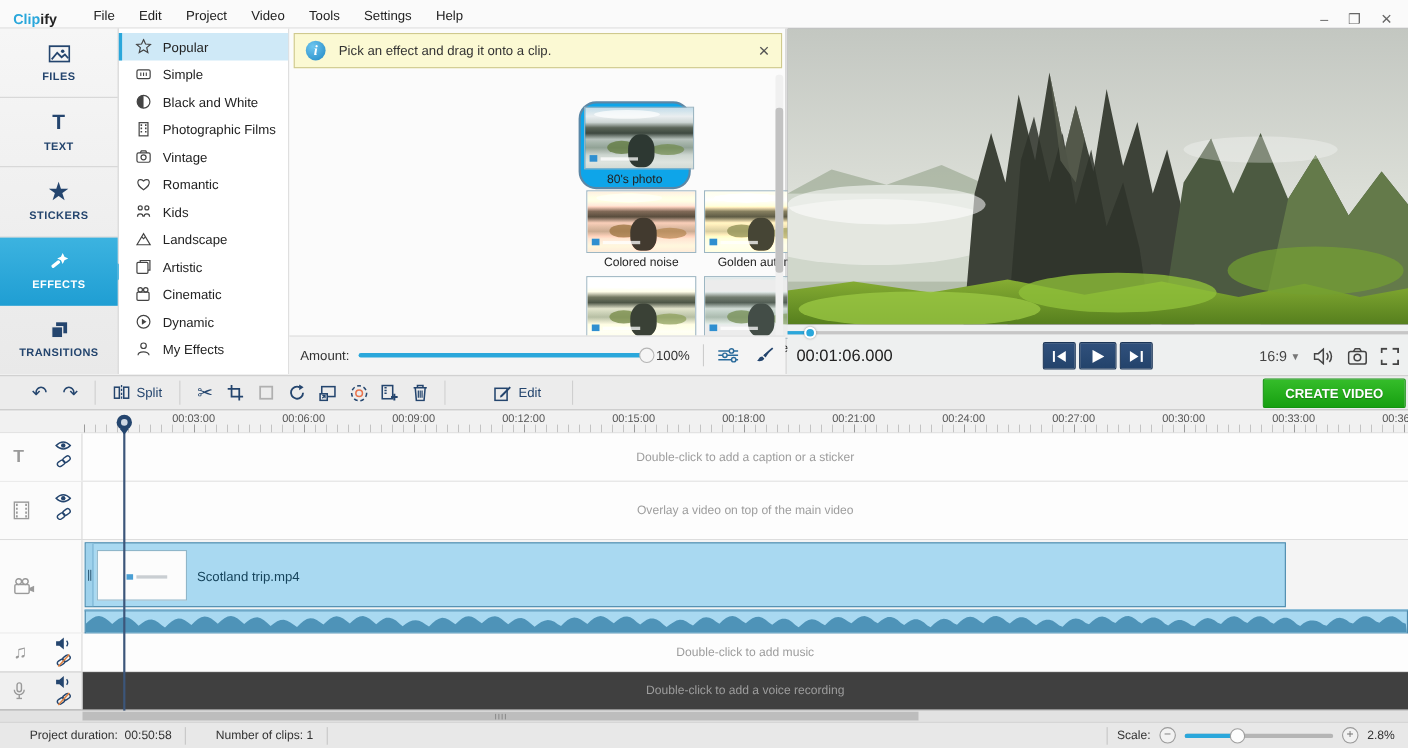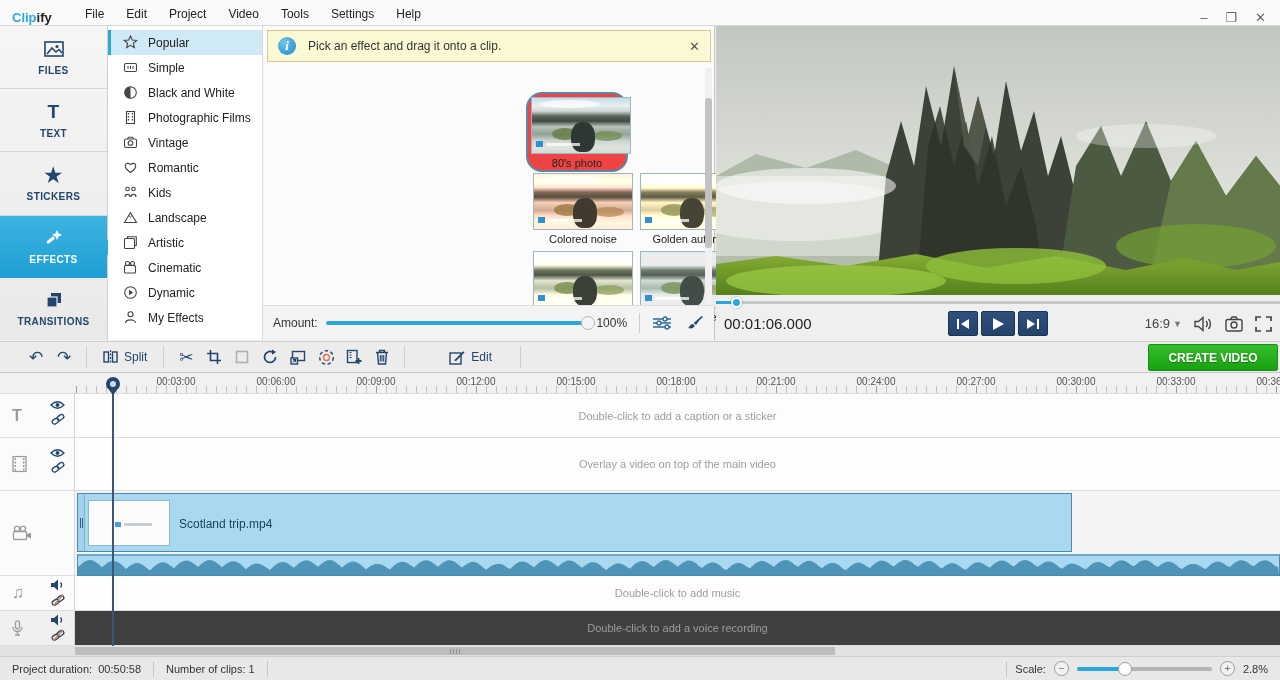--- a/index.html
+++ b/index.html
@@ -39,21 +39,21 @@
   #fxpanel { position:absolute; left:263px; top:26px; width:452px; height:314px; background:#fbfbfb; border-right:1px solid #c4c4c4; }
   #fx-hintbar { position:absolute; left:4px; top:4px; width:444px; height:32px; background:#fbf9d3; border:1px solid #cfc98e;
     display:flex; align-items:center; gap:12px; padding:0 10px; }
   #fx-info-icon { width:18px; height:18px; border-radius:50%; background:radial-gradient(circle at 35% 30%,#6ec6ef,#1f87c4);
     color:#fff; font-weight:bold; font-style:italic; font-family:"Liberation Serif",serif; font-size:13px;
     display:flex; align-items:center; justify-content:center; flex:0 0 18px; }
   #fx-hint-close { margin-left:auto; color:#555; font-size:13px; cursor:pointer; }
   .fx-item { position:absolute; width:100px; cursor:pointer; }
   .fx-thumb { width:100px; height:57px; position:relative; overflow:hidden; border:1px solid #9db6c2; }
   .fx-label { margin-top:3px; text-align:center; font-size:11px; color:#222; white-space:nowrap; }
-  .fx-item.selected { border:2px solid #5b87a6; border-radius:16px; background:#ef4444; padding:3px 3px 1px 3px; width:102px; }
+  .fx-item.selected { border:2px solid #5b87a6; border-radius:16px; background:#0ea5e9; padding:3px 3px 1px 3px; width:102px; }
   .fx-item.selected .fx-thumb { margin:0 auto; }
   
   .scene { position:absolute; inset:0;
     background:linear-gradient(180deg,#bfdeed 0%,#e9eef0 14%,#cdd7d6 24%,#5a6657 33%,#3c4a3f 42%,#b5c2ba 52%,#a3b5a9 58%,#8fa394 66%,#ccd6cf 78%,#dde4de 90%,#d2dbd4 100%); }
   .scene .person { position:absolute; left:39px; top:24px; width:24px; height:30px; background:#2c3831; border-radius:45% 45% 40% 40%; }
   .scene .green1 { position:absolute; left:20px; top:30px; width:26px; height:12px; background:#5f7d3a; border-radius:50%; opacity:.8; }
   .scene .green2 { position:absolute; left:60px; top:33px; width:30px; height:10px; background:#6c8a42; border-radius:50%; opacity:.7; }
   .scene .cloud { position:absolute; left:8px; top:2px; width:60px; height:8px; background:#fff; border-radius:50%; opacity:.7; }
   .wm { position:absolute; left:4px; bottom:6px; width:60px; height:6px; display:flex; align-items:center; gap:3px; }
   .wm .sq { width:7px; height:6px; background:#2f8fd0; }
@@ -124,21 +124,21 @@
   .track-hint { position:absolute; left:75px; right:0; top:0; bottom:0; display:flex; align-items:center; justify-content:center;
     color:#9d9d9d; font-size:11px; }
   #track-title    { top:20px;  height:44px; background:#fdfdfd; }
   #track-overlay  { top:64px;  height:53px; background:#fdfdfd; }
   #track-video    { top:117px; height:85px; background:#f4f4f4; }
   #track-music    { top:202px; height:35px; background:#fdfdfd; }
   #track-voice    { top:237px; height:35px; background:#404040; }
   .gray-glyph { font-size:17px; color:#9a9a9a; }
 
   
-  #clip { position:absolute; left:77px; top:2px; width:995px; height:59px; background:#a9d9f1; border:1px solid #4d89ab; }
+  #clip { position:absolute; left:77px; top:2px; width:1092px; height:59px; background:#a9d9f1; border:1px solid #4d89ab; }
   #clip-grip { position:absolute; left:0; top:0; bottom:0; width:7px; background:#9fd2ec; border-right:1px solid #7ab4d2;
     display:flex; align-items:center; justify-content:center; gap:1px; }
   #clip-grip i { display:block; width:1px; height:10px; background:#33607c; }
   #clip-thumb { position:absolute; left:10px; top:6px; width:82px; height:46px; background:#fcfcfc; border:1px solid #8fb6c9; }
   #clip-thumb .dot { position:absolute; left:26px; top:21px; width:6px; height:5px; background:#4a9fd4; }
   #clip-thumb .line { position:absolute; left:35px; top:22px; width:28px; height:3px; background:#c9ced2; }
   #clip-name { position:absolute; left:101px; top:23px; font-size:12px; color:#16445c; }
   #audio-band { position:absolute; left:77px; top:63px; width:1203px; height:22px; background:#a9d9f1; border:1px solid #4d89ab; border-top:2px solid #6fa9c8; }
   #audio-band svg { position:absolute; left:0; bottom:0; }
 
@@ -149,21 +149,21 @@
   #playhead-line { position:absolute; left:112px; top:14px; width:2px; height:258px; background:#3c567a; z-index:5; }
 
   
   #tl-scroll { position:absolute; left:0; top:272px; width:1280px; height:10px; background:#e2e2e2; }
   #tl-scroll-thumb { position:absolute; left:75px; top:1px; width:760px; height:8px; background:#bdbdbd; display:flex; align-items:center; justify-content:center; gap:2px; }
   #tl-scroll-thumb i { width:1px; height:5px; background:#8e8e8e; display:block; }
 
   
   #statusbar { position:absolute; left:0; top:656px; width:1280px; height:24px; background:#e8e8e8; border-top:1px solid #cfcfcf;
     display:flex; align-items:center; font-size:11px; color:#333; }
-  .sb-item { padding:0 12px; white-space:nowrap; }
+  .sb-item { padding:0 12px; white-space:nowrap;margin-left:15px; }
   .sb-sep { width:1px; height:16px; background:#c6c6c6; }
   #sb-right { margin-left:auto; display:flex; align-items:center; gap:8px; padding-right:12px; }
   .scale-btn { width:15px; height:15px; border:1px solid #9a9a9a; border-radius:50%; color:#777; font-size:11px; line-height:13px;
     text-align:center; background:#f2f2f2; cursor:pointer; }
   #scale-track { position:relative; width:135px; height:4px; background:#b5b5b5; border-radius:2px; }
   #scale-fill { position:absolute; left:0; top:0; height:4px; width:48px; background:#2aa7db; border-radius:2px; }
   #scale-handle { position:absolute; left:41px; top:-5px; width:14px; height:14px; border-radius:50%; background:#fdfdfd; border:1px solid #9e9e9e; }
 </style>
 </head>
 <body>

